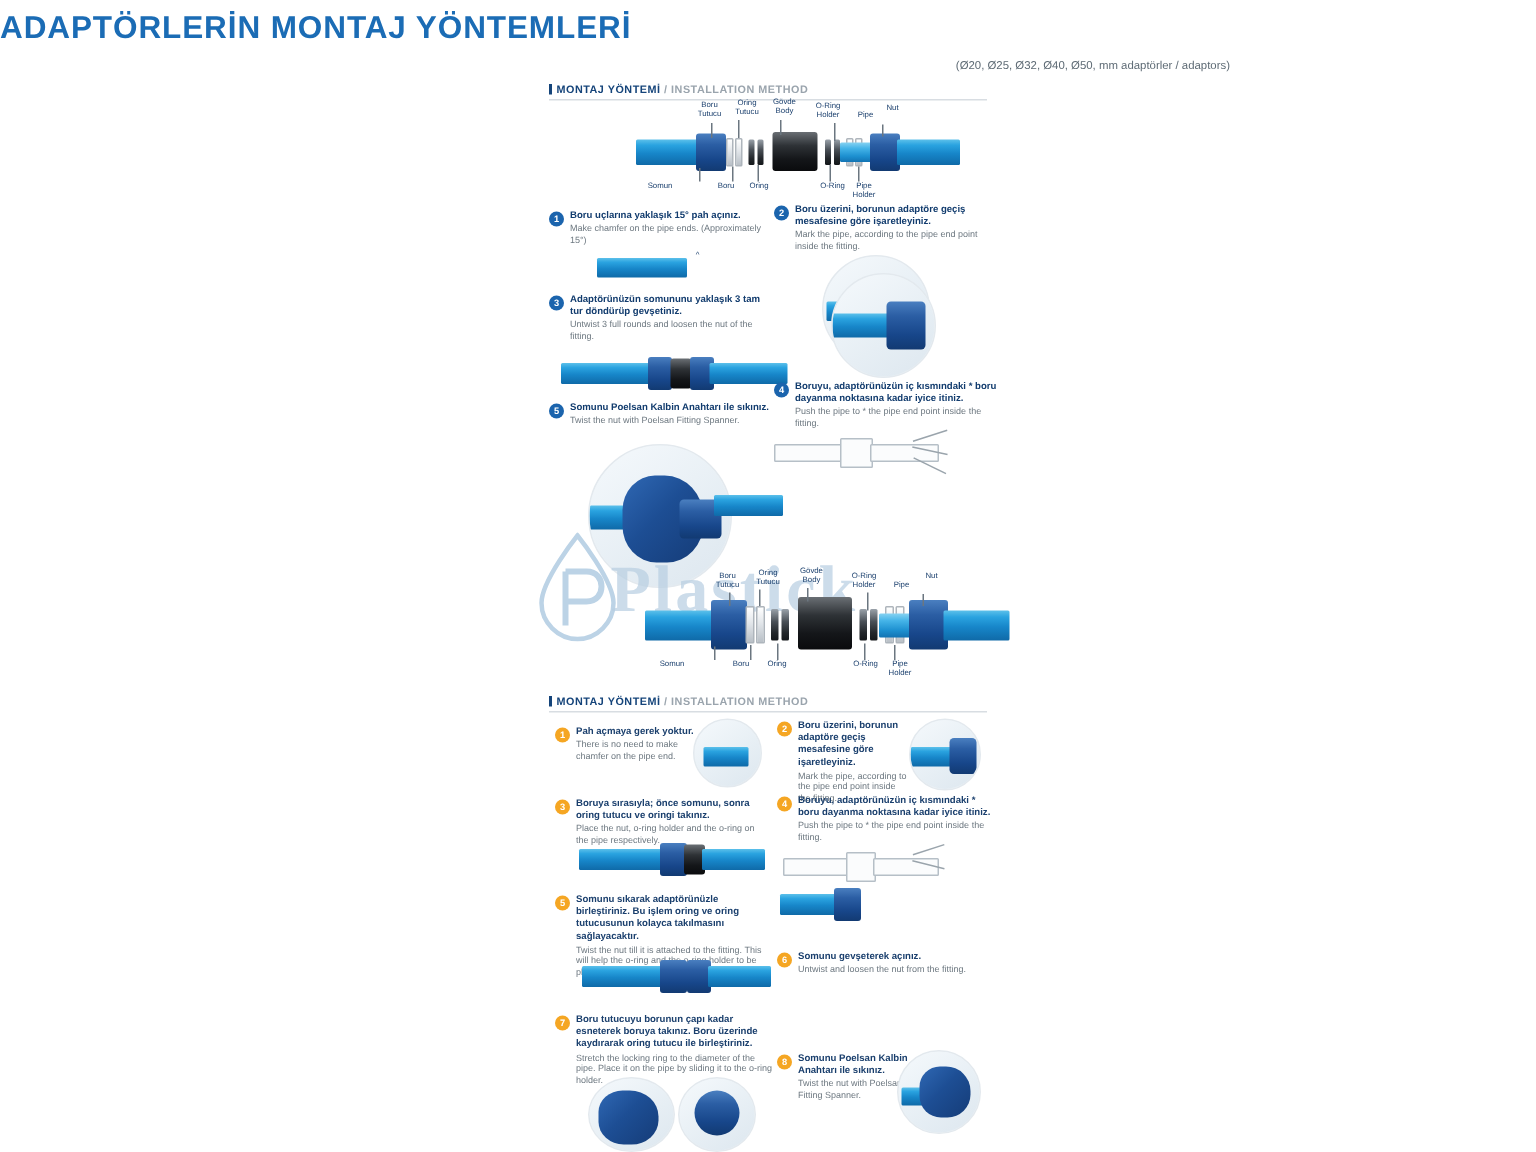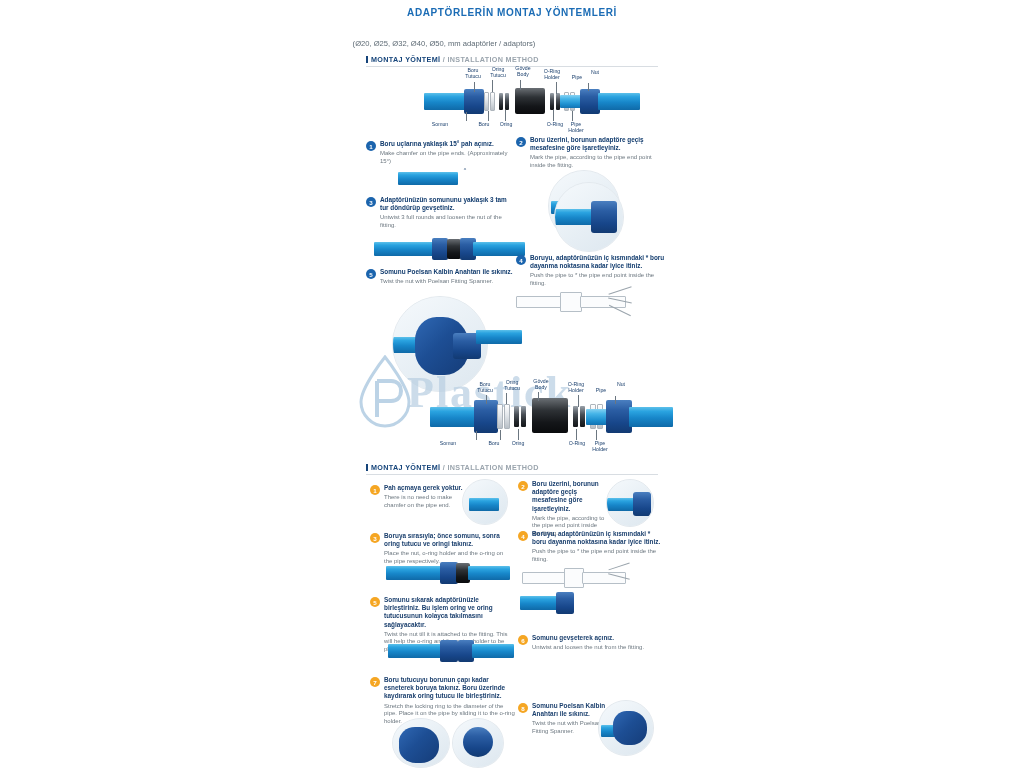--- a/index.html
+++ b/index.html
@@ -7,31 +7,31 @@
     width: 1024px; height: 768px;
     background: #ffffff;
     font-family: "Liberation Sans", sans-serif;
     position: relative; overflow: hidden;
   }
   .page { position: absolute; left: 0; top: 0; width: 1024px; height: 768px; }
 
   
   .title-main {
     position: absolute; left: 0; top: 7px; width: 1024px;
-    text-align: center; color: #1b6cb5;
-    font-size: 10px; font-weight: bold; letter-spacing: .6px;
+    text-align: left; color: #1b6cb5;
+    font-size: 21px; font-weight: bold; letter-spacing: .6px;
   }
   .title-sub {
     position: absolute; left: 0; top: 26px; width: 1024px;
     text-align: center; color: #6f7b85;
     font-size: 10.5px; letter-spacing: 1.2px;
   }
   .title-sizes {
-    position: absolute; left: 0; top: 39px; width: 888px;
-    text-align: center; color: #5d6a74; font-size: 7.6px;
+    position: absolute; left: 0; top: 39px; width: 820px;
+    text-align: right; color: #5d6a74; font-size: 7.6px;
   }
 
   .section-head {
     position: absolute; font-size: 7.2px; letter-spacing: .35px;
   }
   .section-head .tr { color: #15447a; font-weight: bold; }
   .section-head .en { color: #9aa4ad; font-weight: bold; }
   .section-bar {
     display: inline-block; width: 2px; height: 7px;
     background: #15447a; margin-right: 3px; vertical-align: -1px;

